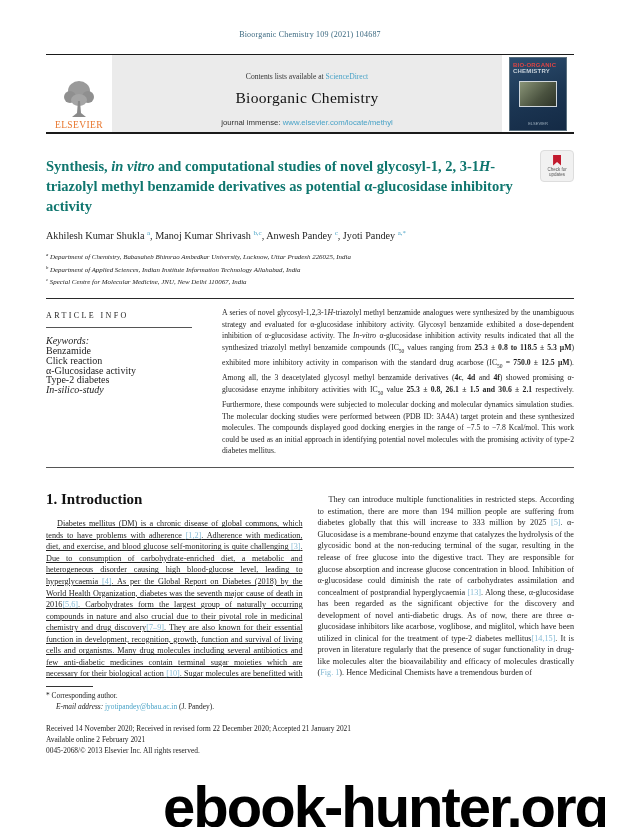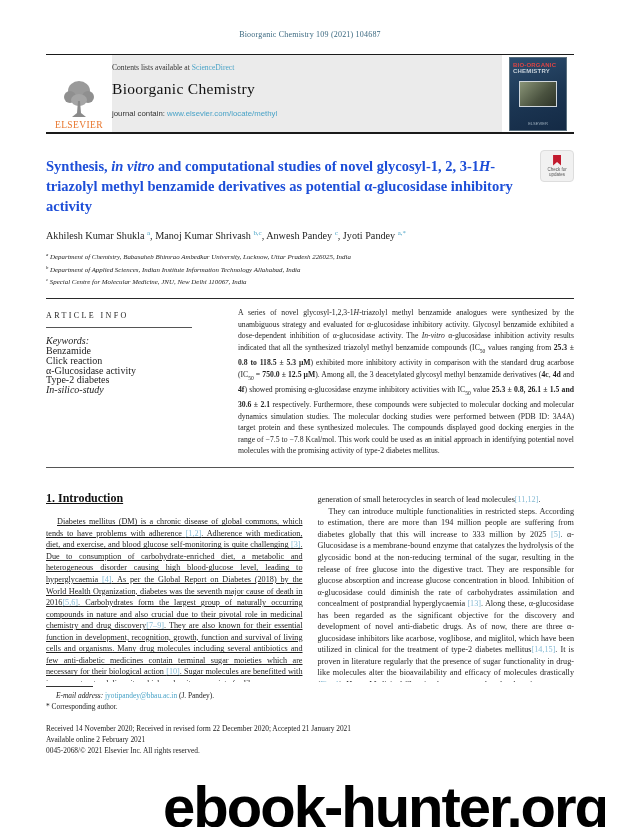--- a/index.html
+++ b/index.html
@@ -8,55 +8,55 @@
   .page { position:relative; width:590px; height:827px; margin:0 auto; background:#fff; overflow:hidden; }
 
   
   .top-citation { margin-top:30px; text-align:center; font-size:8px; color:#39677f; letter-spacing:.2px; }
 
   
   .banner { margin:15px 31px 0 31px; border-top:1px solid #1a1a1a; border-bottom:2.5px solid #1a1a1a; display:flex; height:80px; }
   .logo-box { width:66px; background:#fff; display:flex; flex-direction:column; align-items:center; justify-content:flex-end; padding:3px 0 2px 0; }
   .logo-box svg { display:block; }
   .elsevier-text { font-size:9.5px; color:#e8762d; letter-spacing:.4px; margin-top:1px; font-family:"Liberation Serif", serif; }
-  .banner-mid { flex:1; background:#ebebeb; text-align:left; padding-top:8px; position:relative; }
+  .banner-mid { flex:1; background:#ebebeb; text-align:center; padding-top:17px; position:relative; }
   .contents-line { font-size:7.6px; color:#333; }
   .journal-title { font-size:15.5px; color:#111; margin-top:8px; letter-spacing:.3px; }
   .homepage-line { font-size:7.8px; color:#333; margin-top:11px; font-family:"Liberation Sans", sans-serif; }
   .cover-box { width:72px; background:#fff; display:flex; align-items:center; justify-content:center; }
   .cover { width:58px; height:74px; background:linear-gradient(160deg,#2c4d6e 0%,#1b3552 55%,#142a45 100%); border:1px solid #5a707f; padding:4px 3px; position:relative; }
   .cover-t1 { font-family:"Liberation Sans", sans-serif; font-weight:bold; font-size:6px; color:#d44; letter-spacing:.2px; line-height:1.1; }
   .cover-t1 .c2 { color:#c9d2da; }
   .cover-photo { width:38px; height:26px; margin:6px auto 0 auto; background:linear-gradient(135deg,#8a9578 0%,#4a523f 60%,#2e3428 100%); border:1px solid #cfd6dc; }
   .cover-bottom { position:absolute; bottom:4px; left:0; right:0; text-align:center; font-size:4px; color:#9fb0bf; font-family:"Liberation Sans", sans-serif; }
 
   
   .title-row { margin:22px 31px 0 31px; display:flex; }
-  .article-title { width:488px; font-size:14.5px; line-height:20px; color:#1d4ed8; }
+  .article-title { width:488px; font-size:14.5px; line-height:20px; color:#0f766e; }
   .badge { margin-left:8px; margin-top:-6px; width:34px; height:32px; background:#f1f1f1; border:1px solid #ddd; border-radius:4px; display:flex; flex-direction:column; align-items:center; justify-content:center; cursor:pointer; }
   .bookmark { width:8px; height:11px; background:#c21b2f; clip-path:polygon(0 0,100% 0,100% 100%,50% 68%,0 100%); margin-bottom:1px; }
   .badge-label { font-family:"Liberation Sans", sans-serif; font-size:4.5px; color:#555; text-align:center; line-height:1.2; width:26px; }
 
   
   .authors { margin:13px 31px 0 31px; font-size:10.2px; color:#1d1d1d; }
   .affiliations { margin:9px 31px 0 31px; font-style:italic; font-size:6.9px; line-height:10px; color:#222; }
   .rule-thick { margin:11px 31px 0 31px; border-top:1.3px solid #2a2a2a; }
 
   
-  .info-grid { margin:0 31px; display:grid; grid-template-columns:146px 1fr; column-gap:46px; min-height:162px; }
+  .info-grid { margin:0 31px; display:grid; grid-template-columns:146px 1fr; column-gap:30px; min-height:162px; }
   .col-head { padding-top:12px; font-size:8px; letter-spacing:2.4px; color:#222; border-bottom:.9px solid #555; padding-bottom:7px; }
   .keywords { margin-top:8px; font-size:10px; line-height:9.8px; color:#222; }
   .kw-label { font-style:italic; }
   .abstract-body { margin-top:8px; font-size:7.7px; line-height:11.6px; text-align:justify; color:#1e1e1e; }
   .rule-thin { margin:6px 31px 0 31px; border-top:.9px solid #555; }
 
   
   .columns { margin:0 31px; display:flex; column-gap:15px; height:214px; overflow:hidden; }
   .col { width:271.5px; }
-  .intro-heading { margin-top:23px; font-size:12px; font-weight:bold; color:#111;text-decoration:underline; }
+  .intro-heading { margin-top:23px; font-size:15px; font-weight:bold; color:#111; }
   .para { font-size:8.2px; line-height:11.55px; text-align:justify; color:#1e1e1e; }
   .col-left .para { margin-top:10px; text-indent:11px;text-decoration:underline; }
   .col-right { padding-top:26px; }
   .indent { text-indent:11px; }
 
   
   .footnote { margin:4px 31px 0 31px; }
   .footnote-rule { width:47px; border-top:.8px solid #333; margin-bottom:4px; }
   .fn-line { font-size:7.4px; line-height:10.5px; color:#222; }
   .fn-email { margin-left:10px; }
@@ -90,21 +90,21 @@
           <ellipse cx="27" cy="18" rx="6" ry="6" fill="#8f8f8f"></ellipse>
           <ellipse cx="18" cy="21" rx="8" ry="6" fill="#a5a5a5"></ellipse>
           <path d="M17 22 L19 22 L20 34 L25 38 L11 38 L16 34 Z" fill="#8a8a8a"></path>
         </svg>
       </span>
       <span class="elsevier-text">ELSEVIER</span>
     </div>
     <div class="banner-mid">
       <div class="contents-line"><span>Contents lists available at </span><span class="seg-link">ScienceDirect</span></div>
       <div class="journal-title">Bioorganic Chemistry</div>
-      <div class="homepage-line"><span>journal contain: </span><span class="seg-link">www.elsevier.com/locate/methyl</span></div>
+      <div class="homepage-line"><span>journal immense: </span><span class="seg-link">www.elsevier.com/locate/methyl</span></div>
     </div>
     <div class="cover-box">
       <div class="cover">
         <div class="cover-t1">
           <div>BIO-ORGANIC</div>
           <div class="c2">CHEMISTRY</div>
         </div>
         <div class="cover-photo"></div>
         <div class="cover-bottom">ELSEVIER</div>
       </div>
@@ -149,32 +149,31 @@
   </div>
 
   <div class="rule-thin"></div>
 
   <div class="columns">
     <div class="col col-left">
       <h2 class="intro-heading">1. Introduction</h2>
       <p class="para"><span>Diabetes mellitus (DM) is a chronic disease of global commons, which tends to have problems with adherence </span><span class="seg-cite">[1,2]</span><span>. Adherence with medication, diet, and exercise, and blood glucose self-monitoring is quite challenging </span><span class="seg-cite">[3]</span><span>. Due to consumption of carbohydrate-enriched diet, a metabolic and heterogeneous disorder causing high blood-glucose level, leading to hyperglycaemia </span><span class="seg-cite">[4]</span><span>. As per the Global Report on Diabetes (2018) by the World Health Organization, diabetes was the seventh major cause of death in 2016</span><span class="seg-cite">[5,6]</span><span>. Carbohydrates form the largest group of naturally occurring compounds in nature and also crucial due to their pivotal role in medicinal chemistry and drug discovery</span><span class="seg-cite">[7–9]</span><span>. They are also known for their essential function in development, recognition, growth, function and survival of living cells and organisms. Many drug molecules including several antibiotics and few anti-diabetic medicines contain terminal sugar moieties which are necessary for their biological action </span><span class="seg-cite">[10]</span><span>. Sugar molecules are benefitted with immense structural diversity which makes it appropriate for library</span></p>
     </div>
     <div class="col col-right">
-      <p class="para"><span>generation of small heterocycles in search of lead molecules</span><span class="seg-cite">[11,12]</span><span>.</span></p>
       <p class="para indent"><span>They can introduce multiple functionalities in restricted steps. According to estimation, there are more than 194 million people are suffering from diabetes globally that this will increase to 333 million by 2025 </span><span class="seg-cite">[5]</span><span>. α-Glucosidase is a membrane-bound enzyme that catalyzes the hydrolysis of the glycosidic bond at the non-reducing terminal of the sugar, resulting in the release of free glucose into the digestive tract. They are responsible for glucose absorption and increase glucose concentration in blood. Inhibition of α-glucosidase could diminish the rate of carbohydrates assimilation and concealment of postprandial hyperglycaemia </span><span class="seg-cite">[13]</span><span>. Along these, α-glucosidase has been regarded as the significant objective for the discovery and development of novel anti-diabetic drugs. As of now, there are three α-glucosidase inhibitors like acarbose, voglibose, and miglitol, which have been utilized in clinical for the treatment of type-2 diabetes mellitus</span><span class="seg-cite">[14,15]</span><span>. It is proven in literature regularly that the presence of sugar functionality in drug-like molecules alter the bioavailability and efficacy of molecules drastically (</span><span class="seg-cite">Fig. 1</span><span>). Hence Medicinal Chemists have a tremendous burden of</span></p>
     </div>
   </div>
 
   <div class="footnote">
     <div class="footnote-rule"></div>
+    <div class="fn-line">* Corresponding author.</div>
     <div class="fn-line fn-email"><span class="seg-i">E-mail address:</span><span> </span><span class="seg-link">jyotipandey@bbau.ac.in</span><span> (J. Pandey).</span></div>
-    <div class="fn-line">* Corresponding author.</div>
   </div>
 
   <div class="imprint">
     <div>Received 14 November 2020; Received in revised form 22 December 2020; Accepted 21 January 2021</div>
     <div>Available online 2 February 2021</div>
-    <div>0045-2068/© 2021 Elsevier Inc. All rights reserved.</div>
+    <div>0045-2068/© 2013 Elsevier Inc. All rights reserved.</div>
   </div>
 
   <div class="watermark">ebook-hunter.org</div>
 
 </div>
 
 </body></html>

